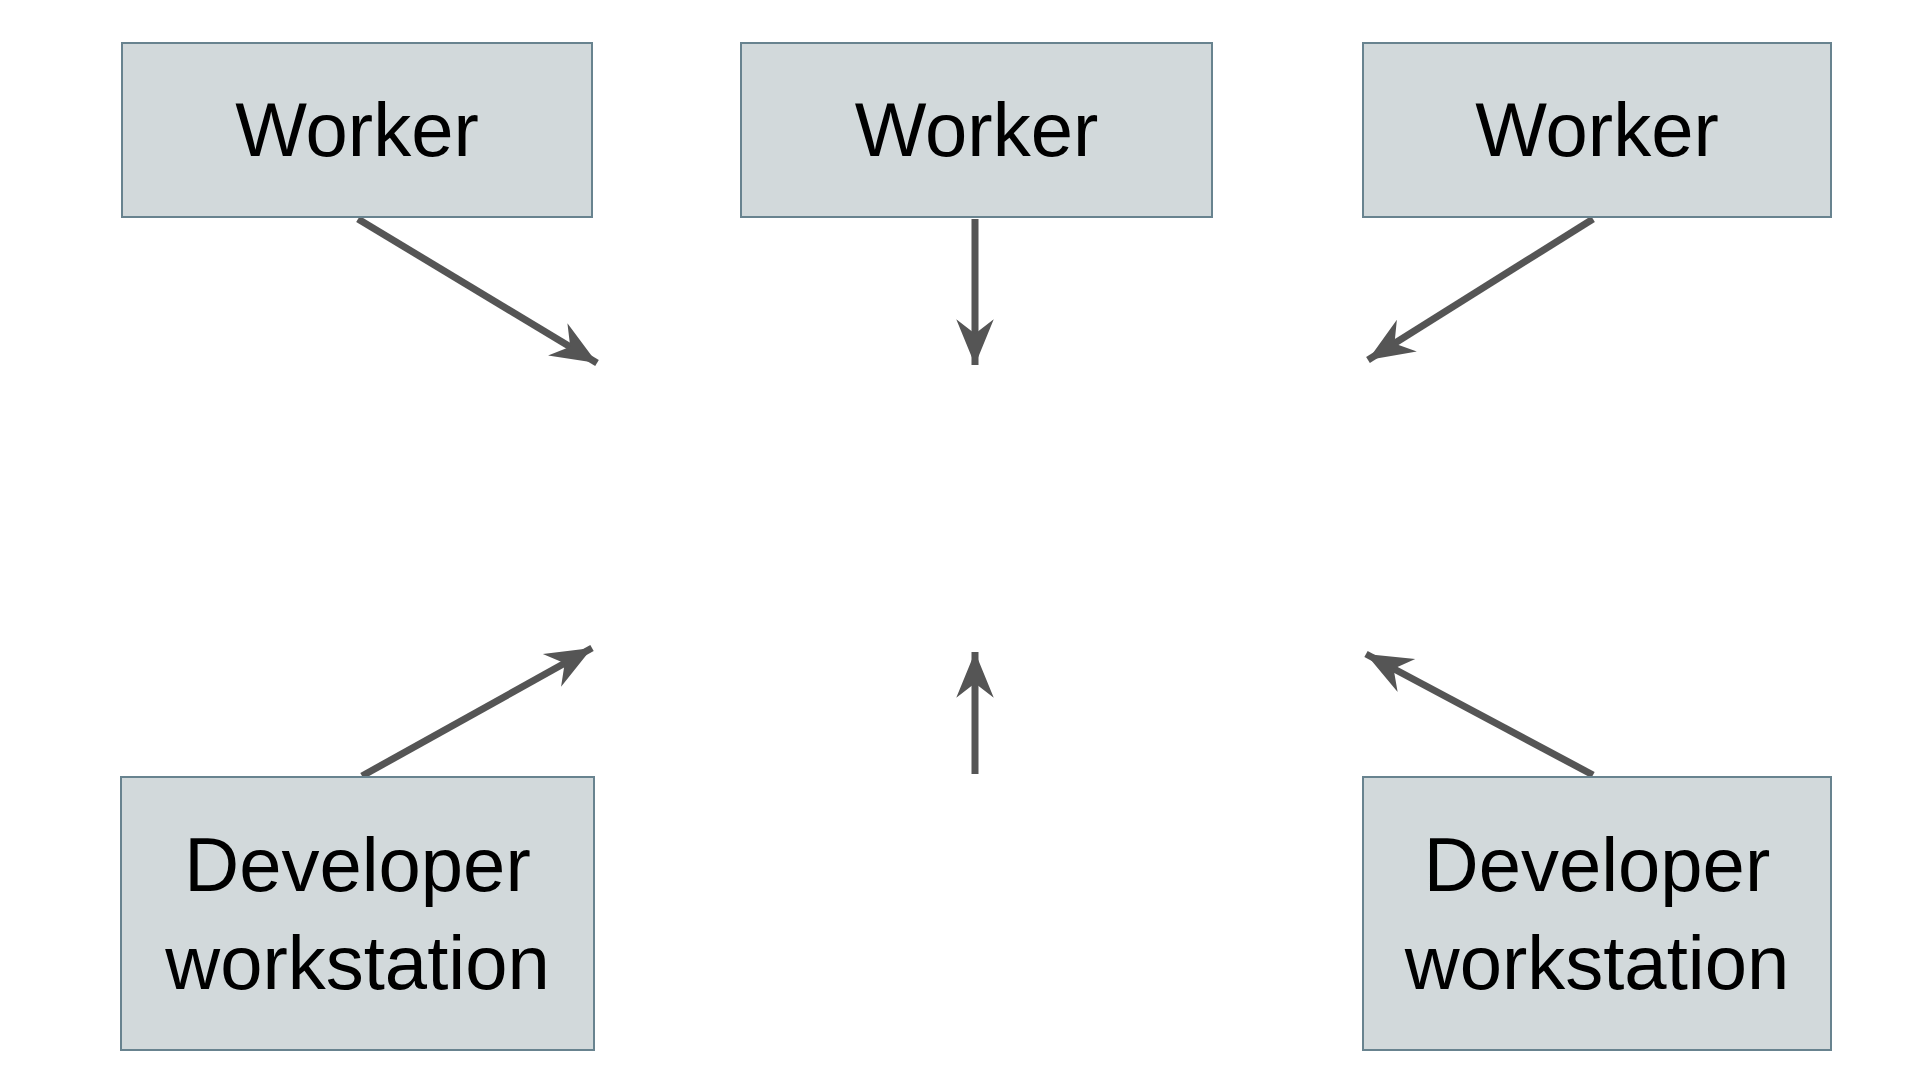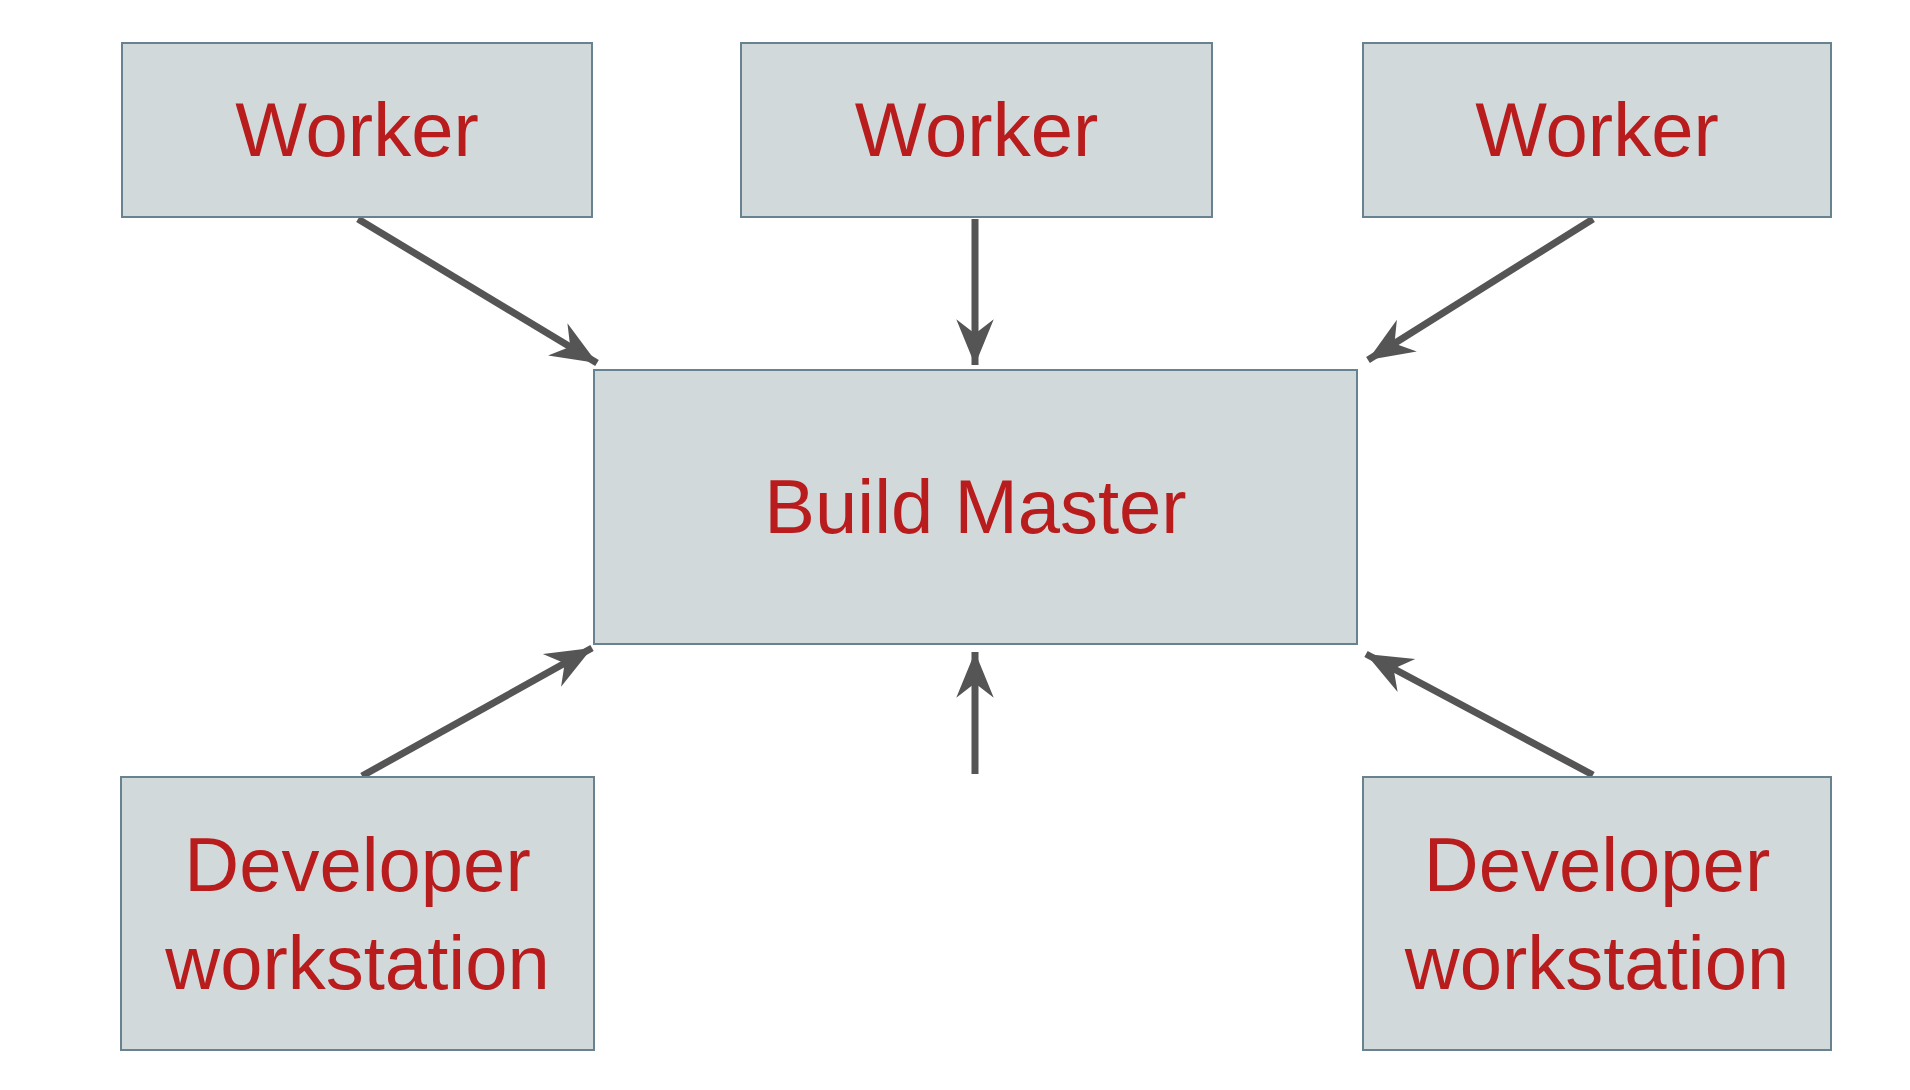--- a/index.html
+++ b/index.html
@@ -29,21 +29,21 @@
   }
   .node {
     position: absolute;
     box-sizing: border-box;
     background: #d2d9db;
     border: 2px solid #68838f;
     display: flex;
     align-items: center;
     justify-content: center;
     text-align: center;
-    color: #b91c1c;
+    color: #000000;
     font-size: 76px;
     line-height: 1.28;
     padding: 0 10px;
   }
   .node-worker-1        { left: 121px;  top: 42px;  width: 472px; height: 176px; }
   .node-worker-2        { left: 740px;  top: 42px;  width: 473px; height: 176px; }
   .node-worker-3        { left: 1362px; top: 42px;  width: 470px; height: 176px; }
   .node-build-master    { left: 593px;  top: 369px; width: 765px; height: 276px; }
   .node-dev-workstation-left  { left: 120px;  top: 776px; width: 475px; height: 275px; }
   .node-ci-server       { left: 741px;  top: 776px; width: 472px; height: 276px; }
@@ -73,23 +73,20 @@
   </div>
 
   <div class="node node-worker-2">
     <span>Worker</span>
   </div>
 
   <div class="node node-worker-3">
     <span>Worker</span>
   </div>
 
-  <div class="node node-build-master">
-    <span>Build Master</span>
-  </div>
 
   <div class="node node-dev-workstation-left">
     <span>Developer workstation</span>
   </div>
 
 
   <div class="node node-dev-workstation-right">
     <span>Developer workstation</span>
   </div>
 

